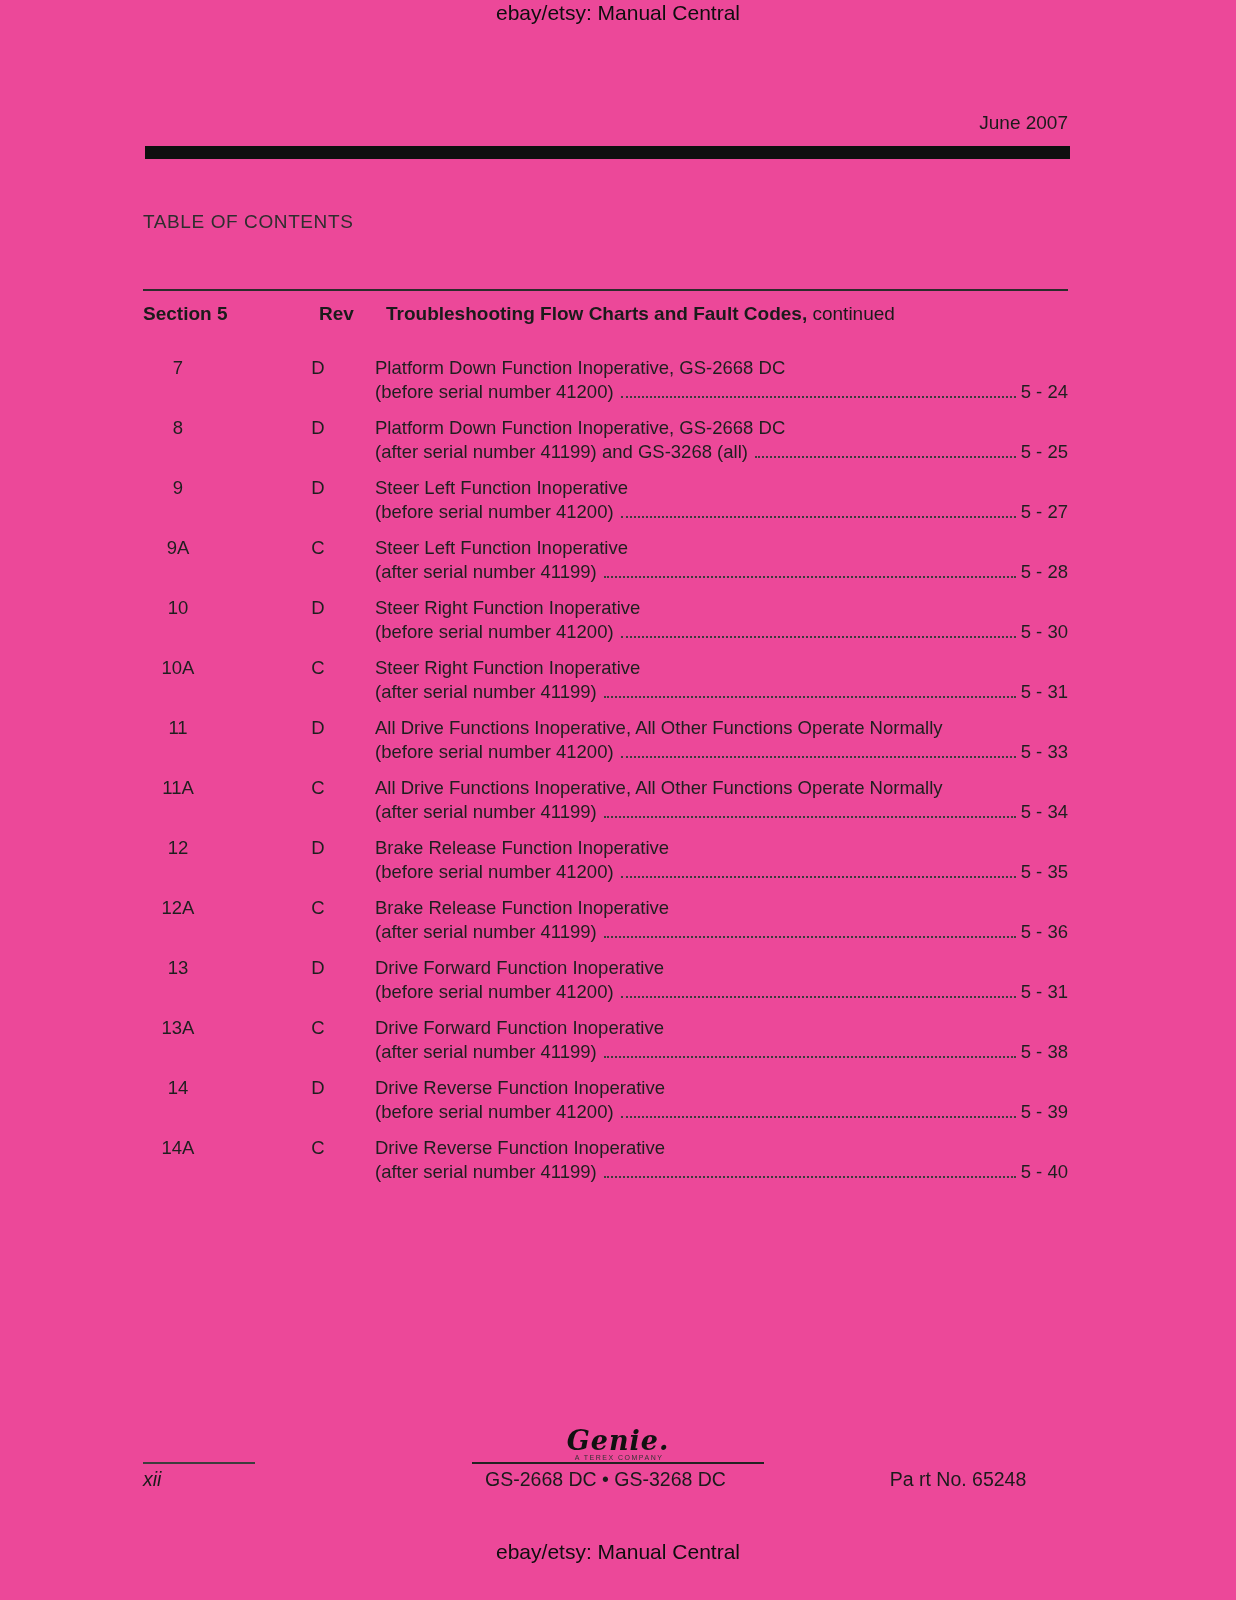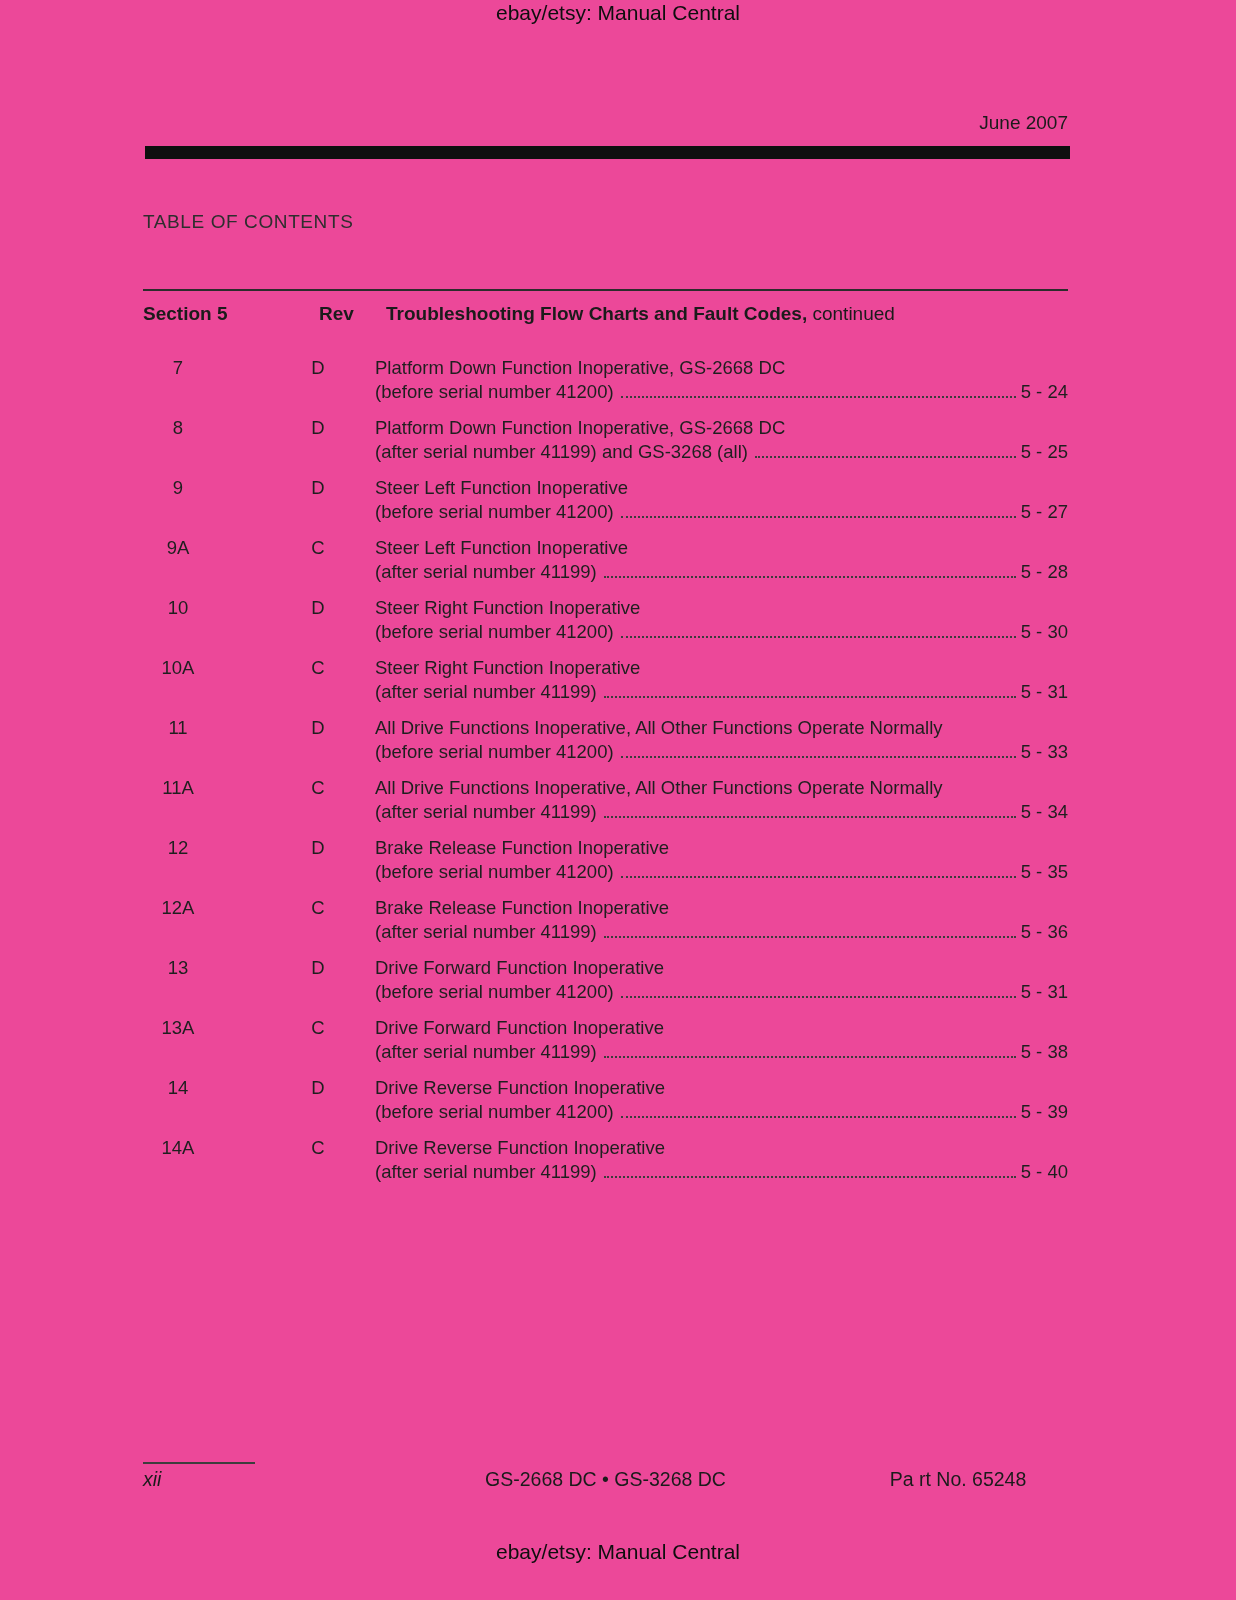--- a/index.html
+++ b/index.html
@@ -357,20 +357,26 @@
         <div class="line1">Drive Reverse Function Inoperative</div>
         <div class="line2-row">
           <span class="line2">(after serial number 41199)</span>
           <span class="leader"></span>
           <span class="page-num">5 - 40</span>
         </div>
       </div>
     </div>
   </div>
 
+  <div class="footer-brand">
+    <div class="genie-wrap">
+      <div class="genie">Genie.</div>
+      <div class="tagline">A TEREX COMPANY</div>
+    </div>
+  </div>
 
   <div class="xii-rule"></div>
 
   <div class="footer-row">
     <div class="f-left">xii</div>
     <div class="f-center">GS-2668 DC • GS-3268 DC</div>
     <div class="f-right">Pa rt No. 65248</div>
   </div>
 
   <div class="watermark bottom">ebay/etsy: Manual Central</div>

